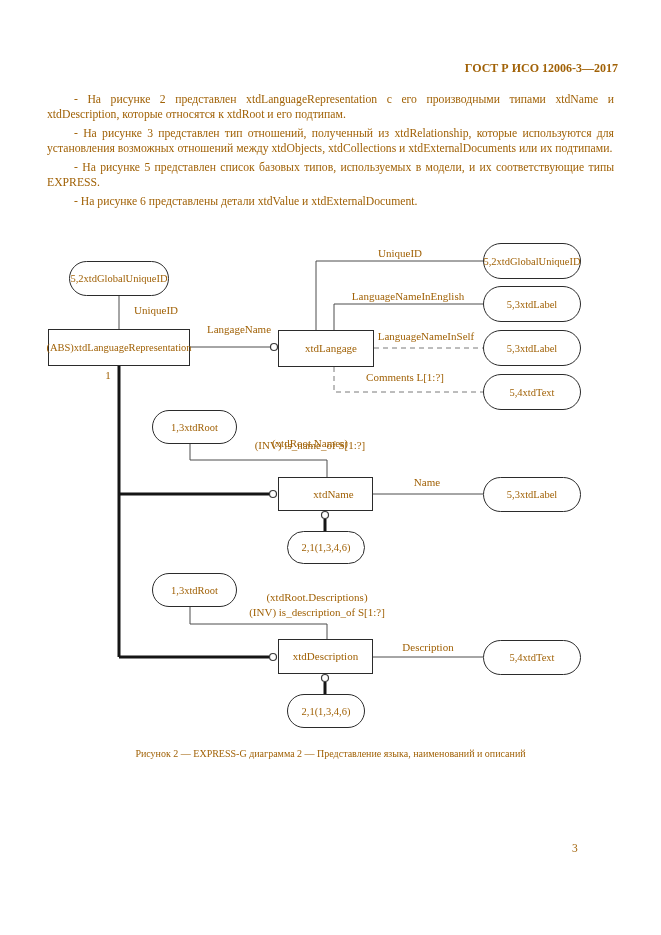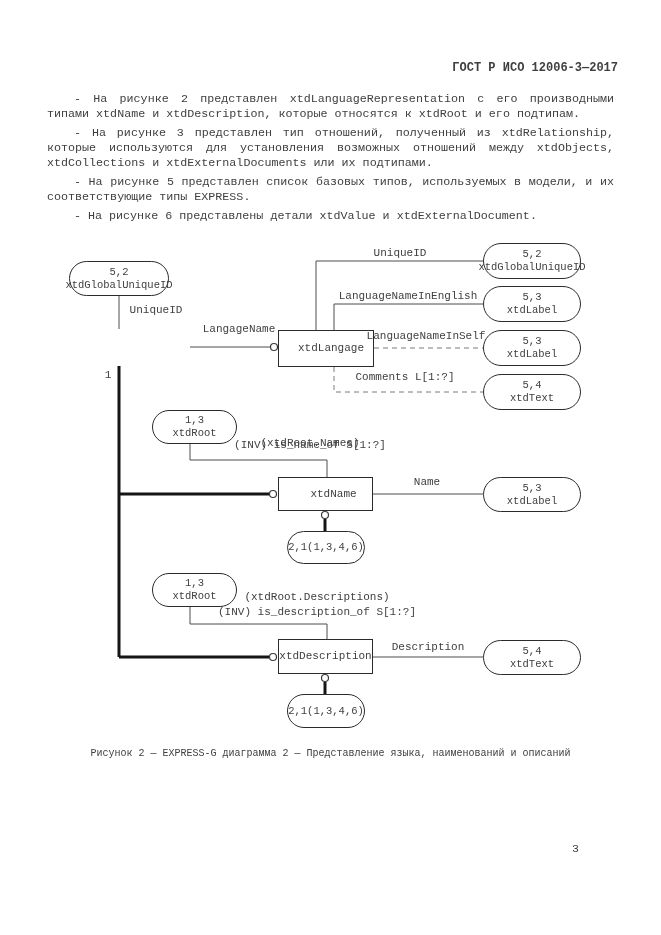--- a/index.html
+++ b/index.html
@@ -1,22 +1,22 @@
 <!DOCTYPE html>
 <html><head>
 <meta charset="utf-8">
 <style>
   html, body { margin: 0; padding: 0; background: #ffffff; }
   .page {
     position: relative;
     width: 661px;
     height: 935px;
     background: #ffffff;
-    font-family: Liberation Mono, monospace;
-    color: #404040;
+    font-family: Liberation Serif, serif;
+    color: #a16207;
     overflow: hidden;
   }
   .doc-header {
     position: absolute;
     top: 61px;
     right: 43px;
     font-size: 12px;
     font-weight: bold;
     white-space: nowrap;
   }
@@ -40,21 +40,21 @@
   .diagram svg { position: absolute; left: 0; top: 0; }
   .thin   { stroke: #4d4d4d; stroke-width: 1;   fill: none; }
   .thick  { stroke: #151515; stroke-width: 3;   fill: none; }
   .dashed { stroke: #7a7a7a; stroke-width: 1;   fill: none; stroke-dasharray: 5 4; }
   .term   { fill: #ffffff; stroke: #3a3a3a; stroke-width: 1.2; }
   .node {
     position: absolute;
     border: 1px solid #2b2b2b;
     background: #ffffff;
     display: flex;
-    flex-direction: column;
+    flex-direction: row;
     align-items: center;
     justify-content: center;
     font-size: 10.5px;
     line-height: 13px;
     text-align: center;
     box-sizing: border-box;
     white-space: nowrap;
   }
   .stadium { border-radius: 18px; }
   .edge-label {
@@ -116,20 +116,24 @@
       <path class="thin" d="M373 417 H483"></path>
       <circle class="term" cx="325" cy="438" r="3.5"></circle>
       <path class="thick" d="M325 442 V454"></path>
     </svg>
 
     <div class="node stadium" style="left:69px;top:21px;width:100px;height:35px;">
       <div>5,2</div>
       <div>xtdGlobalUniqueID</div>
     </div>
 
+    <div class="node" style="left:48px;top:89px;width:142px;height:37px;">
+      <div>(ABS)</div>
+      <div>xtdLanguageRepresentation</div>
+    </div>
 
     <div class="node" style="left:278px;top:90px;width:96px;height:37px;font-size:11px;padding-left:10px;">
       <div>xtdLangage</div>
     </div>
 
     <div class="node stadium" style="left:483px;top:3px;width:98px;height:36px;">
       <div>5,2</div>
       <div>xtdGlobalUniqueID</div>
     </div>
 

